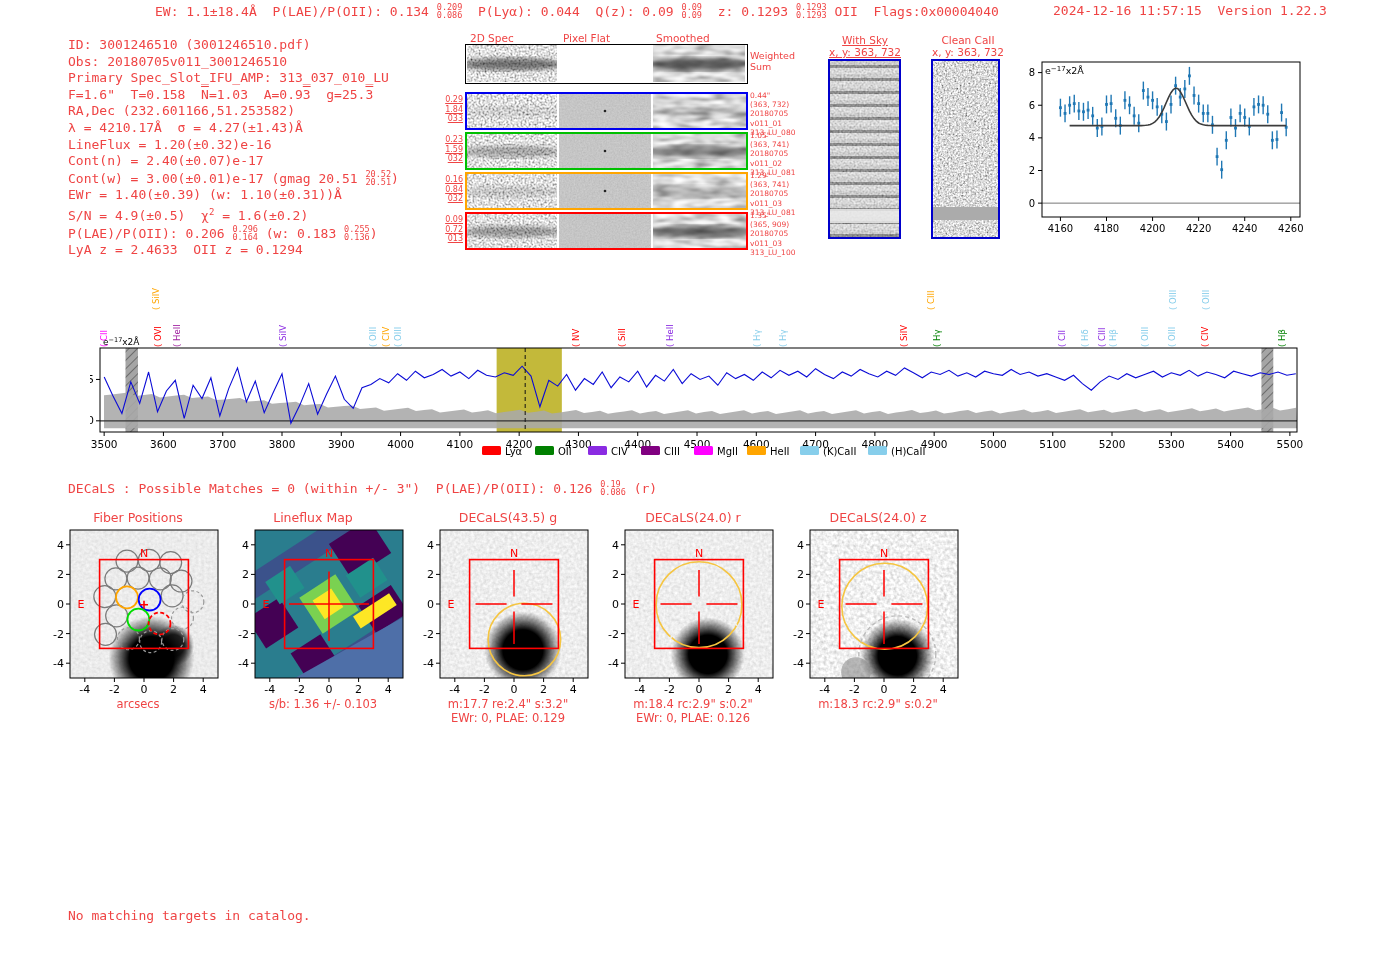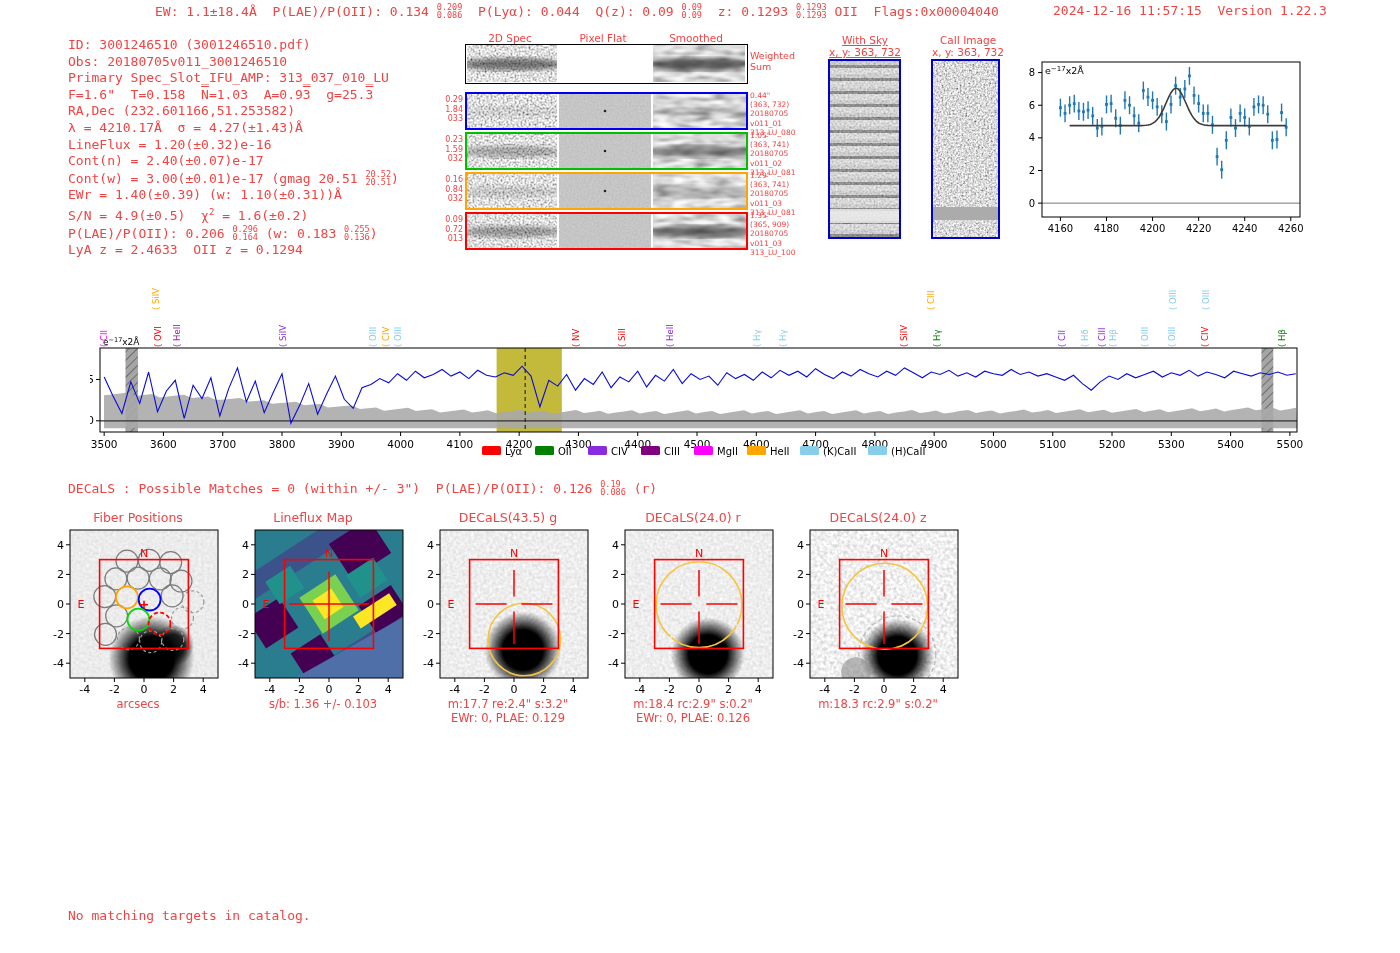--- a/index.html
+++ b/index.html
@@ -9,24 +9,24 @@
   .mono{font-family:"DejaVu Sans Mono",monospace;}
   .frac{display:inline-block;vertical-align:-2px;line-height:8px;font-size:8.5px;text-align:left;}
   .frac span{display:block;}
   .ol{text-decoration:overline;}
   sup{font-size:9px;}
   #hdr-left{left:155px;top:3px;font-size:13px;white-space:pre;}
   #hdr-right{left:1053px;top:3px;font-size:13px;white-space:pre;}
   #info{left:68px;top:37px;font-size:13px;line-height:16.6px;white-space:pre;}
   #decalsline{left:68px;top:480px;font-size:13px;white-space:pre;}
   #footer{left:68px;top:876px;font-size:13px;line-height:16px;white-space:pre;}
-  .colhdr{position:absolute;top:2px;font-size:10.5px;text-align:center;width:80px;}
+  .colhdr{position:absolute;top:2px;font-size:10.5px;text-align:left;width:80px;}
   .srow{position:absolute;left:22px;width:283px;box-sizing:border-box;}
   .scell{position:absolute;top:0;bottom:0;overflow:hidden;}
-  .lbl-l{position:absolute;width:20px;text-align:right;font-size:8px;line-height:9.5px;}
+  .lbl-l{position:absolute;width:20px;text-align:right;font-size:8px;line-height:9.5px;text-decoration:underline;}
   .lbl-r{position:absolute;left:307px;width:46px;font-size:7.5px;line-height:9.2px;}
   .wsum{position:absolute;left:307px;font-size:9.5px;line-height:11px;}
   .skytitle{font-size:10.5px;text-align:center;line-height:12px;}
   .skybox{position:absolute;border:2px solid #0000cc;overflow:hidden;background:#bbb;}
   .cutpanel-title{position:absolute;top:510px;width:188px;text-align:center;font-size:12.5px;}
   .cutxlbl{position:absolute;width:200px;text-align:center;font-size:11.5px;}
   svg text{font-family:"DejaVu Sans",sans-serif;}
 </style>
 </head>
 <body>
@@ -357,21 +357,21 @@
     </feComponentTransfer>
               </filter>
             </defs>
             <rect width="69" height="176" fill="#9a9a9a"></rect>
             <rect width="69" height="176" filter="url(#nf16)"></rect>
           </svg></div>
     <div class="abs" style="left:0;right:0;top:148px;height:14px;background:#e9e9e9;opacity:.85"></div>
       </div>
   </div>
   <div class="abs" style="left:929px;top:34px;width:78px;">
-    <div class="skytitle"><span>CaII Image</span><br><span>x, y: 363, 732</span></div>
+    <div class="skytitle"><span>Clean CaII</span><br><span>x, y: 363, 732</span></div>
     <div id="cleanbox" class="skybox" style="left:2px;top:25px;width:65px;height:176px;"><svg width="65" height="176">
           <defs>
             <filter id="nf17" x="-5%" y="-5%" width="110%" height="110%">
     <feTurbulence type="fractalNoise" baseFrequency="0.55 0.55" numOctaves="2" seed="123"></feTurbulence>
     <feColorMatrix type="saturate" values="0"></feColorMatrix>
     <feComponentTransfer>
       <feFuncR type="linear" slope="1.9" intercept="-0.25"></feFuncR>
       <feFuncG type="linear" slope="1.9" intercept="-0.25"></feFuncG>
       <feFuncB type="linear" slope="1.9" intercept="-0.25"></feFuncB>
       <feFuncA type="linear" slope="0" intercept="1"></feFuncA>

